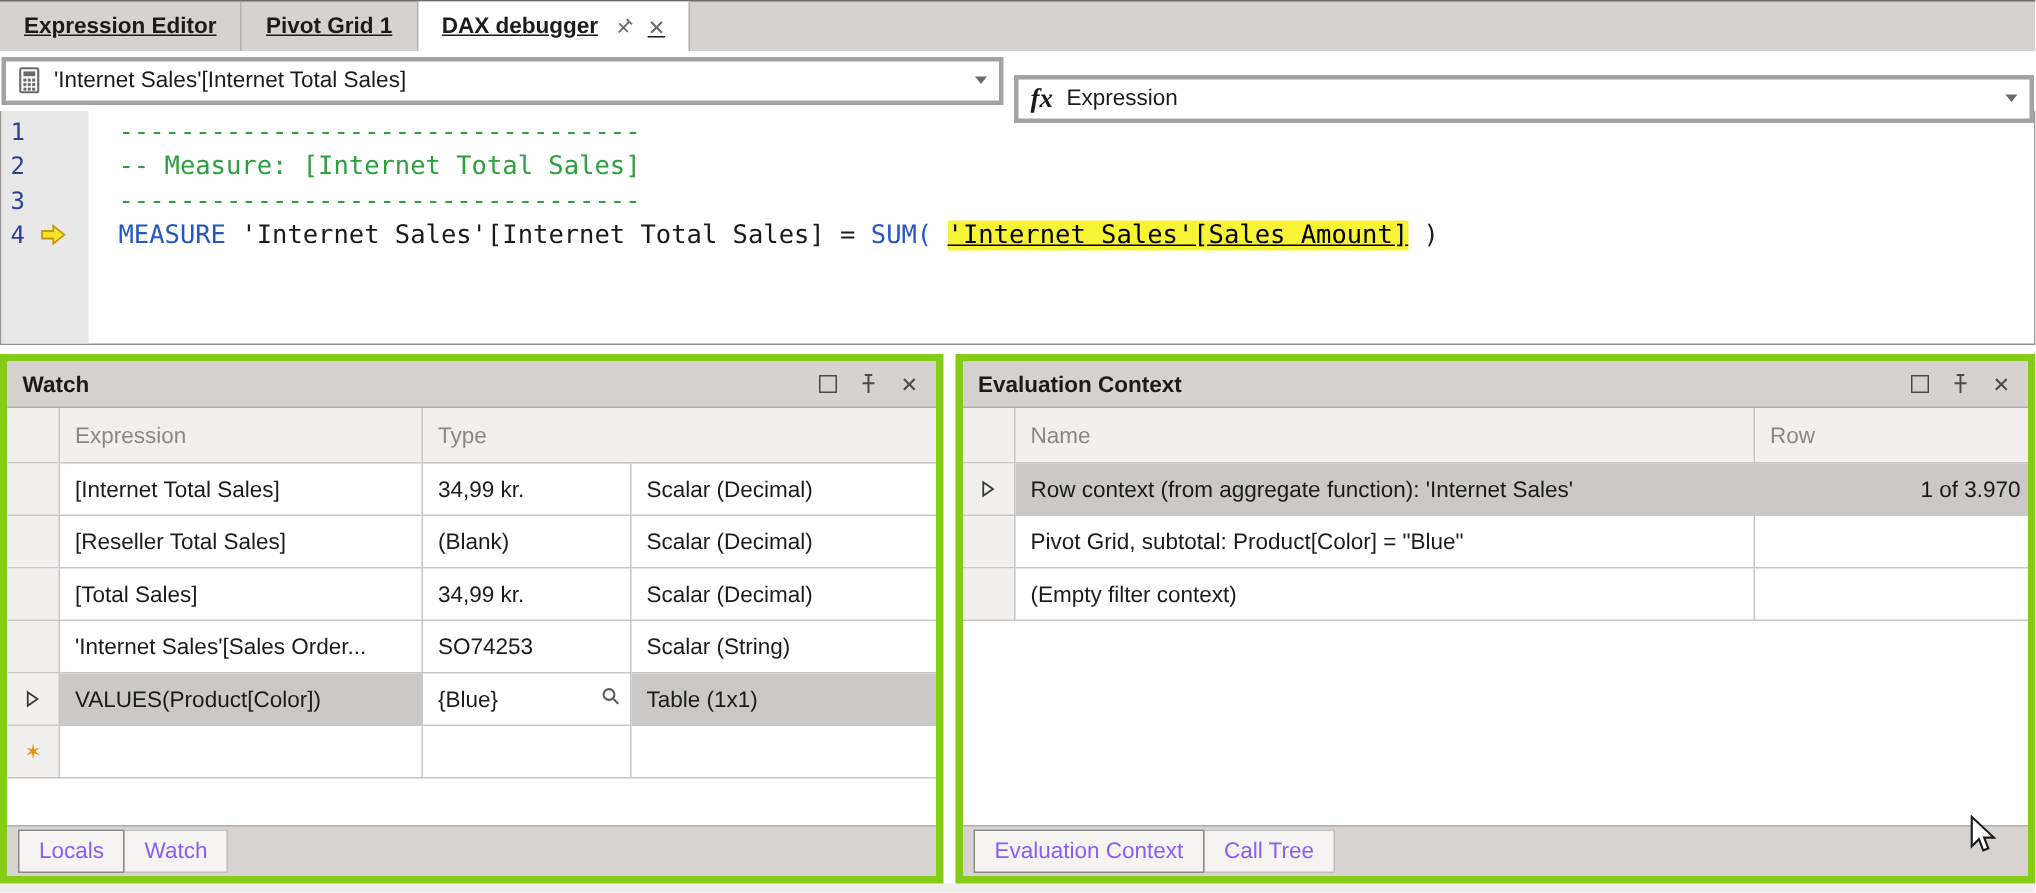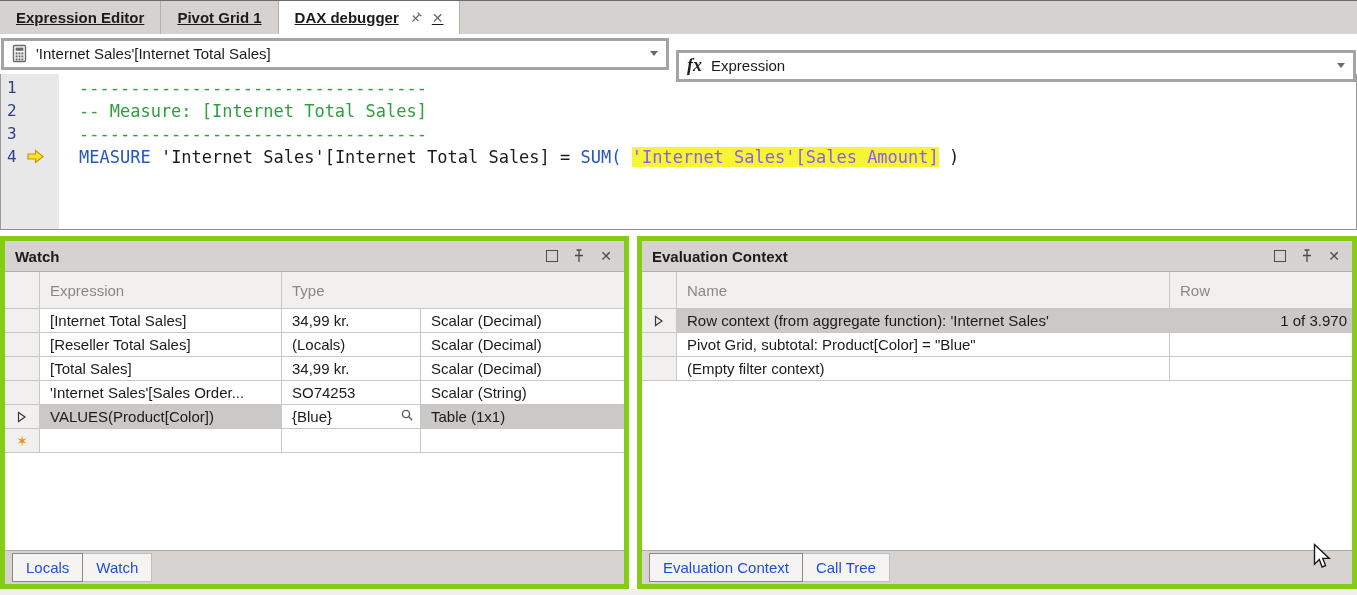--- a/index.html
+++ b/index.html
@@ -26,50 +26,50 @@
   
   .editor{height:156px;display:flex;border-left:1px solid #9a9a9a;border-right:1px solid #9a9a9a;border-bottom:1px solid #8f8f8f;box-sizing:border-box;background:#fff;}
   .gutter{width:58px;background:#e8e8e8;padding-top:2px;box-sizing:border-box;}
   .gl{height:23px;display:flex;align-items:center;font-family:"DejaVu Sans Mono",monospace;font-size:16px;color:#2b3f93;padding-left:6px;}
   .gl .arrow{margin-left:10px;display:inline-flex;}
   .code{flex:1;padding:2px 0 0 20px;box-sizing:border-box;}
   .cl{height:23px;display:flex;align-items:center;font-family:"DejaVu Sans Mono",monospace;font-size:17px;white-space:pre;}
   .seg-comment{color:#2e9e3e;}
   .seg-keyword{color:#2456c5;}
   .seg-plain{color:#1a1a1a;}
-  .seg-highlight{background:#f7f335;color:#8b5cf6;}
+  .seg-highlight{background:#f7f335;color:#000000;text-decoration:underline;}
   
   .bottom{margin-top:6px;display:flex;gap:8px;height:353px;}
   .panel{border:5px solid #84cc16;box-sizing:border-box;background:#fff;display:flex;flex-direction:column;}
   .panel-watch{width:629px;}
   .panel-eval{flex:1;}
   .panel-header{height:30px;background:#d5d2cf;display:flex;align-items:center;border-bottom:1px solid #b0aeac;flex:none;}
   .panel-title{font-weight:bold;font-size:15px;margin-left:10px;flex:1;}
   .win-icons{display:flex;align-items:center;gap:15px;margin-right:12px;}
   .win-icons .wi{display:inline-flex;color:#4a4a4a;}
   .wi-max{width:10px;height:10px;border:1px solid #4a4a4a;}
   .wi-close{font-size:14px;line-height:1;color:#4a4a4a;}
   
   .grid{flex:1;overflow:hidden;background:#fff;}
-  .grow{display:flex;height:24px;}
+  .grow{display:flex;height:35px;}
   .ghead{height:37px;background:#f1f0ef;}
   .gcell{box-sizing:border-box;border-right:1px solid #c9c7c5;border-bottom:1px solid #c9c7c5;display:flex;align-items:center;padding:0 6px 0 10px;font-size:15px;color:#1b1b1b;white-space:nowrap;overflow:hidden;}
   .ghead .gcell{color:#8a8886;border-bottom:1px solid #c9c7c5;}
   .c-rowhead{width:35px;background:#f1f0ef;padding:0;justify-content:center;flex:none;}
   .c-expr{width:242px;flex:none;}
   .c-val{width:139px;flex:none;}
   .c-type{flex:1;border-right:none;}
   .c-name{flex:1;}
   .c-row{width:182px;flex:none;border-right:none;justify-content:flex-end;padding-right:5px;}
   .grow.selected .gcell.hl{background:#cbc9c7;}
   .star{color:#e5940b;font-size:14px;}
   .val-flex{flex:1;}
   
   .footer{height:34px;background:#d6d3d0;border-top:1px solid #b0aeac;display:flex;align-items:flex-start;padding:2px 0 0 7px;box-sizing:border-box;flex:none;}
-  .ftab{height:29px;background:#f5f4f3;border:1px solid #c0bebc;box-sizing:border-box;display:flex;align-items:center;padding:0 13px;font-size:15px;color:#1d4ed8;margin-right:-1px;}
+  .ftab{height:29px;background:#f5f4f3;border:1px solid #c0bebc;box-sizing:border-box;display:flex;align-items:center;padding:0 13px;font-size:15px;color:#8b5cf6;margin-right:-1px;}
   .ftab.active{border-color:#8a8886;position:relative;z-index:2;}
   .below{height:8px;background:#f0efee;}
   .cursor{position:absolute;left:1312px;top:543px;z-index:50;}
 </style>
 </head>
 <body>
 
 <div class="tabbar">
     <div class="tab">
       <span class="tab-label">Expression Editor</span>
@@ -175,21 +175,21 @@
           <div class="gcell c-expr hl">[Internet Total Sales]</div>
           <div class="gcell c-val hl">
             <span class="val-flex">34,99 kr.</span>
           </div>
           <div class="gcell c-type hl">Scalar (Decimal)</div>
         </div>
         <div class="grow">
           <div class="gcell c-rowhead"></div>
           <div class="gcell c-expr hl">[Reseller Total Sales]</div>
           <div class="gcell c-val hl">
-            <span class="val-flex">(Locals)</span>
+            <span class="val-flex">(Blank)</span>
           </div>
           <div class="gcell c-type hl">Scalar (Decimal)</div>
         </div>
         <div class="grow">
           <div class="gcell c-rowhead"></div>
           <div class="gcell c-expr hl">[Total Sales]</div>
           <div class="gcell c-val hl">
             <span class="val-flex">34,99 kr.</span>
           </div>
           <div class="gcell c-type hl">Scalar (Decimal)</div>

